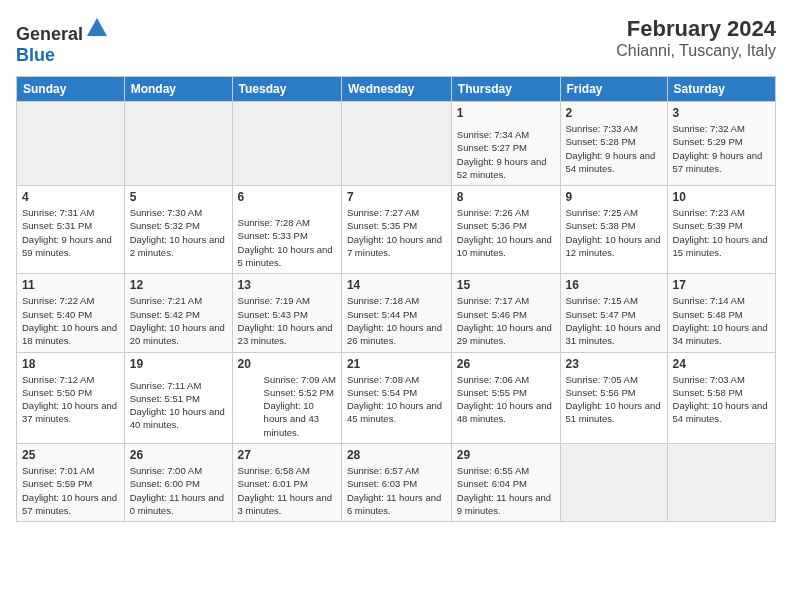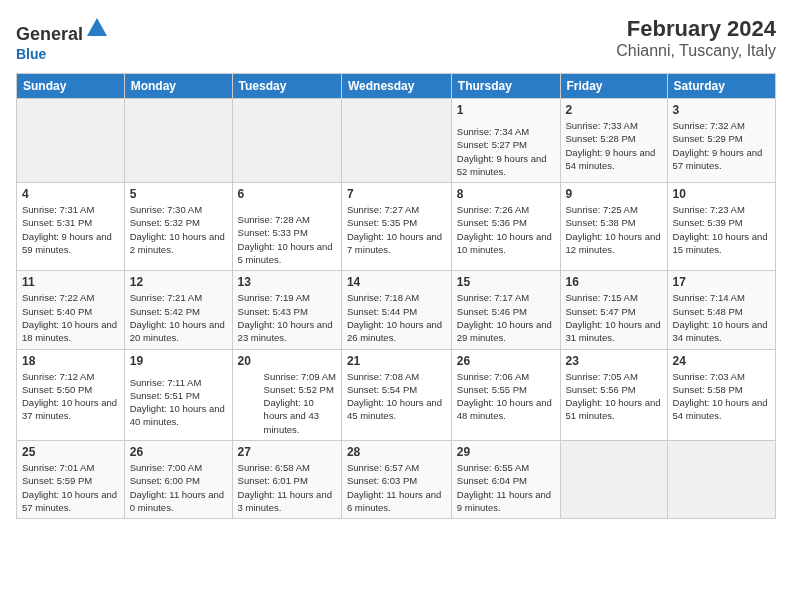--- a/index.html
+++ b/index.html
@@ -19,21 +19,21 @@
     .logo {
       display: flex;
       align-items: center;
     }
     .logo-text-general {
       font-size: 18px;
       font-weight: bold;
       color: #333;
     }
     .logo-text-blue {
-      font-size: 14px;
+      font-size: 18px;
       font-weight: bold;
       color: #1a6bb5;
     }
     .logo-icon {
       width: 24px;
       height: 24px;
       margin-left: 2px;
     }
     .title-area {
       text-align: right;

